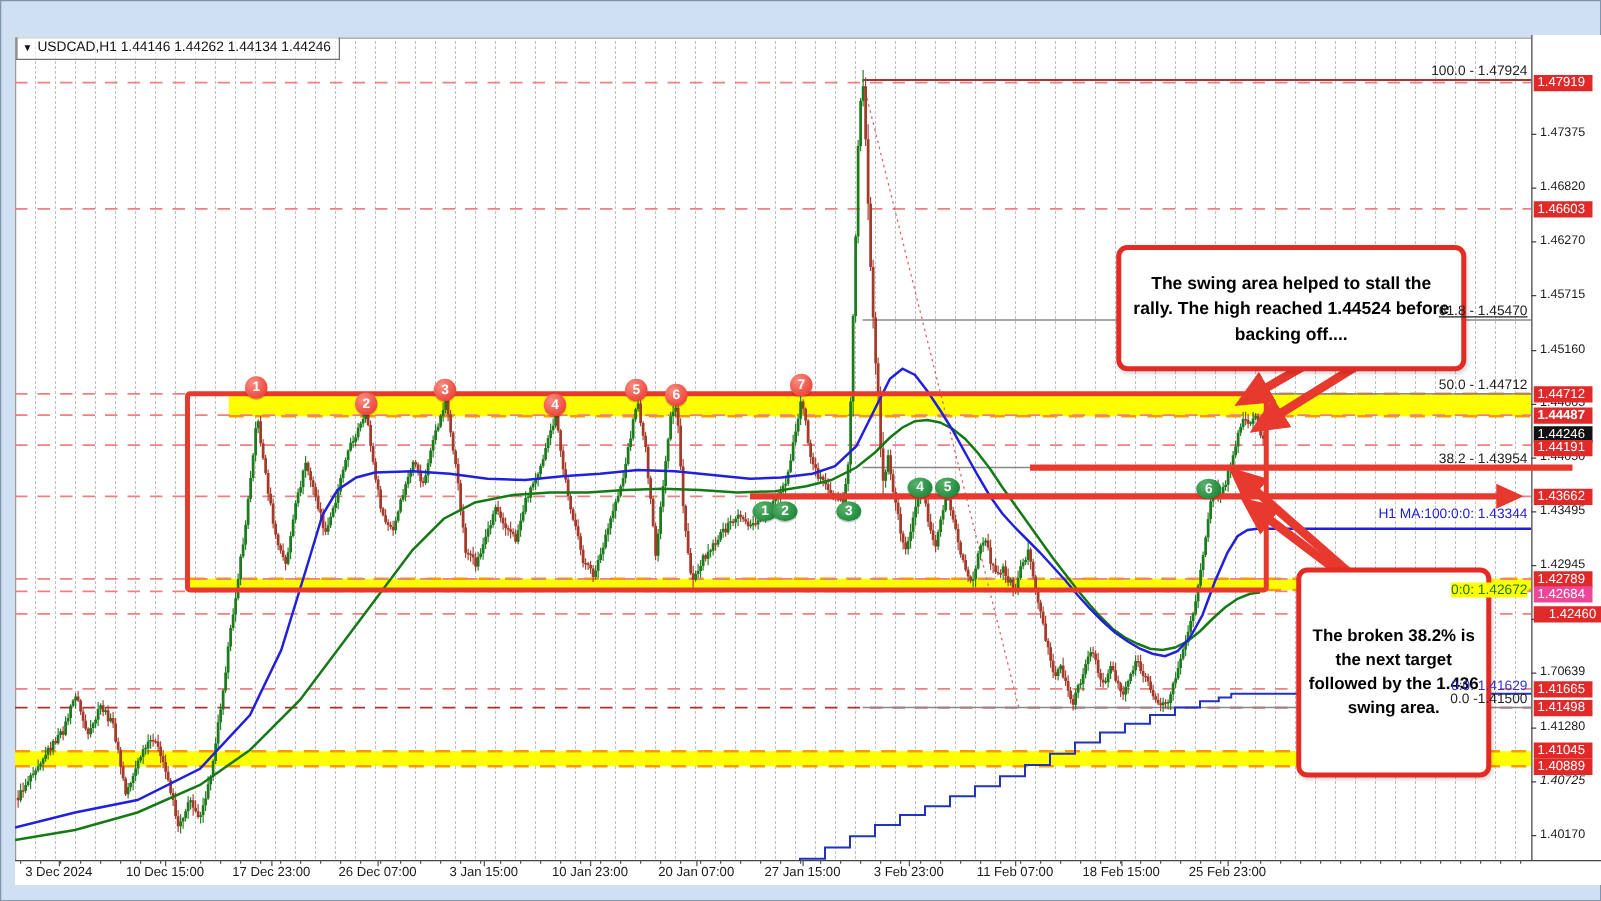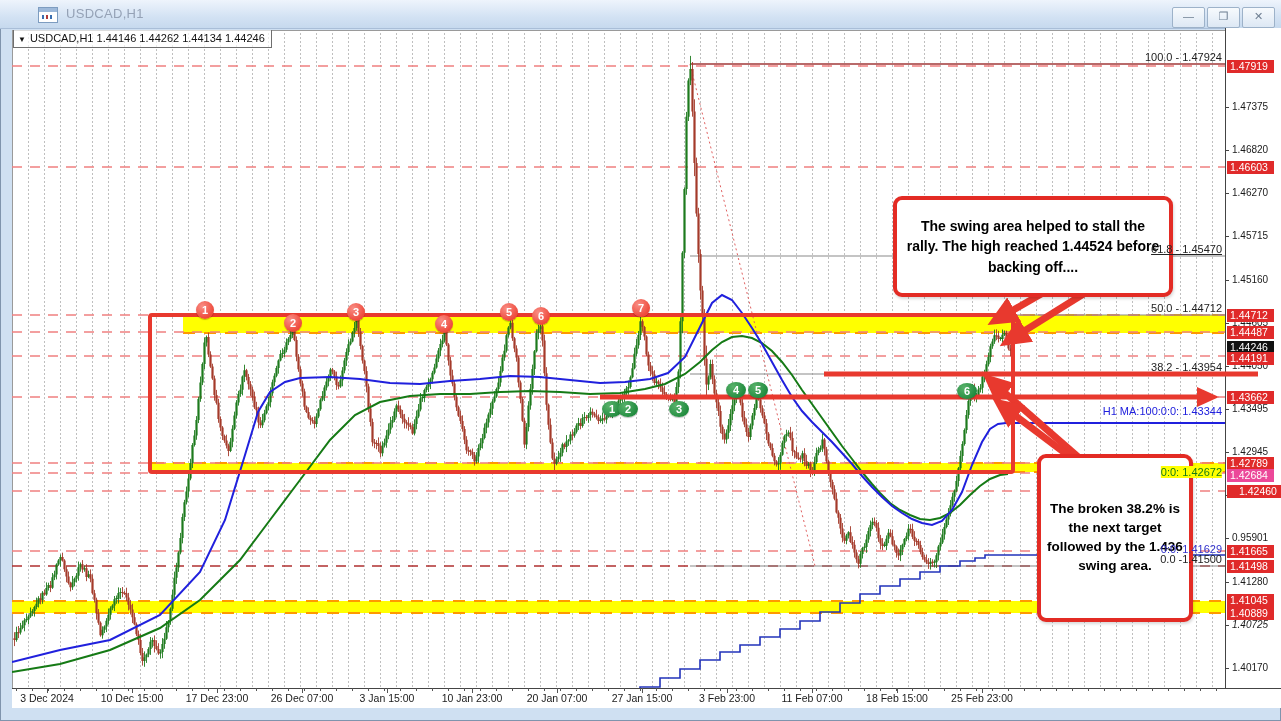--- a/index.html
+++ b/index.html
@@ -41,27 +41,20 @@
     color:#000;font-weight:bold;text-align:center;display:flex;align-items:center;justify-content:center;
     box-shadow:1px 2px 3px rgba(0,0,0,.15);}
   #ohlcbox{position:absolute;left:13px;top:30px;height:17px;border:1px solid #6f6f6f;border-top:none;
     background:rgba(255,255,255,.65);font-size:11px;color:#111;line-height:17px;padding:0 6px 0 4px;white-space:nowrap;}
   #ohlcbox .arr{font-size:8px;margin-right:4px;color:#111;}
 </style>
 </head>
 <body>
 
 <div id="win">
-  <div id="titlebar">
-    <div id="appicon"></div>
-    <div id="title">USDCAD,H1</div>
-    <div class="winbtn" style="left:1172px">—</div>
-    <div class="winbtn" style="left:1207px">❐</div>
-    <div class="winbtn" style="left:1242px">✕</div>
-  </div>
 
   <div id="plot"></div>
   <div id="axis-right"></div>
   <div id="axis-bottom"></div>
 
   <svg id="chart-svg" width="1281" height="721">
     <defs>
       <marker id="ah" markerWidth="4.4" markerHeight="4" refX="3" refY="2" orient="auto" markerUnits="strokeWidth">
         <path d="M0,0 L4.4,2 L0,4 Z" fill="#e8392e"></path>
       </marker>
@@ -147,21 +140,21 @@
     <div class="tick" style="left:1232px;top:317px;">1.44605</div>
     <div class="tickmark" style="left:1225px;top:366px;"></div>
     <div class="tick" style="left:1232px;top:360px;">1.44050</div>
     <div class="tickmark" style="left:1225px;top:409px;"></div>
     <div class="tick" style="left:1232px;top:403px;">1.43495</div>
     <div class="tickmark" style="left:1225px;top:452px;"></div>
     <div class="tick" style="left:1232px;top:446px;">1.42945</div>
     <div class="tickmark" style="left:1225px;top:495px;"></div>
     <div class="tick" style="left:1232px;top:489px;">1.42390</div>
     <div class="tickmark" style="left:1225px;top:538px;"></div>
-    <div class="tick" style="left:1232px;top:532px;">0.95901</div>
+    <div class="tick" style="left:1232px;top:532px;">1.70639</div>
     <div class="tickmark" style="left:1225px;top:582px;"></div>
     <div class="tick" style="left:1232px;top:576px;">1.41280</div>
     <div class="tickmark" style="left:1225px;top:625px;"></div>
     <div class="tick" style="left:1232px;top:619px;font-style:italic;">1.40725</div>
     <div class="tickmark" style="left:1225px;top:668px;"></div>
     <div class="tick" style="left:1232px;top:662px;">1.40170</div>
     <div class="xtick" style="left:47px;top:688px;height:5px;"></div>
     <div class="xlab" style="left:47px;top:692px;">3 Dec 2024</div>
     <div class="xtick" style="left:132px;top:688px;height:5px;"></div>
     <div class="xlab" style="left:132px;top:692px;">10 Dec 15:00</div>
@@ -278,21 +271,21 @@
     <div class="marker red" style="left:641px;top:308px;">7</div>
     <div class="marker green" style="left:612px;top:409px;">1</div>
     <div class="marker green" style="left:628px;top:409px;">2</div>
     <div class="marker green" style="left:679px;top:409px;">3</div>
     <div class="marker green" style="left:736px;top:390px;">4</div>
     <div class="marker green" style="left:758px;top:390px;">5</div>
     <div class="marker green" style="left:967px;top:391px;">6</div>
     <div class="badge" style="top:59.5px;background:#e02a2a;">1.47919</div>
     <div class="badge" style="top:160.5px;background:#e02a2a;">1.46603</div>
     <div class="badge" style="top:308.5px;background:#e02a2a;">1.44712</div>
-    <div class="badge" style="top:325.5px;background:#e02a2a;">1.44487</div>
+    <div class="badge" style="top:325.5px;background:#e02a2a;font-weight:bold;">1.44487</div>
     <div class="badge" style="top:340.5px;background:#111111;">1.44246</div>
     <div class="badge" style="top:351.5px;background:#e02a2a;">1.44191</div>
     <div class="badge" style="top:390.5px;background:#e02a2a;">1.43662</div>
     <div class="badge" style="top:456.5px;background:#e02a2a;">1.42789</div>
     <div class="badge" style="top:468.5px;background:#ec4899;">1.42684</div>
     <div class="badge" style="top:484.5px;background:#e02a2a;padding-left:12px;">1.42460</div>
     <div class="badge" style="top:544.5px;background:#e02a2a;">1.41665</div>
     <div class="badge" style="top:559.5px;background:#e02a2a;">1.41498</div>
     <div class="badge" style="top:593.5px;background:#e02a2a;">1.41045</div>
     <div class="badge" style="top:606.5px;background:#e02a2a;">1.40889</div>

